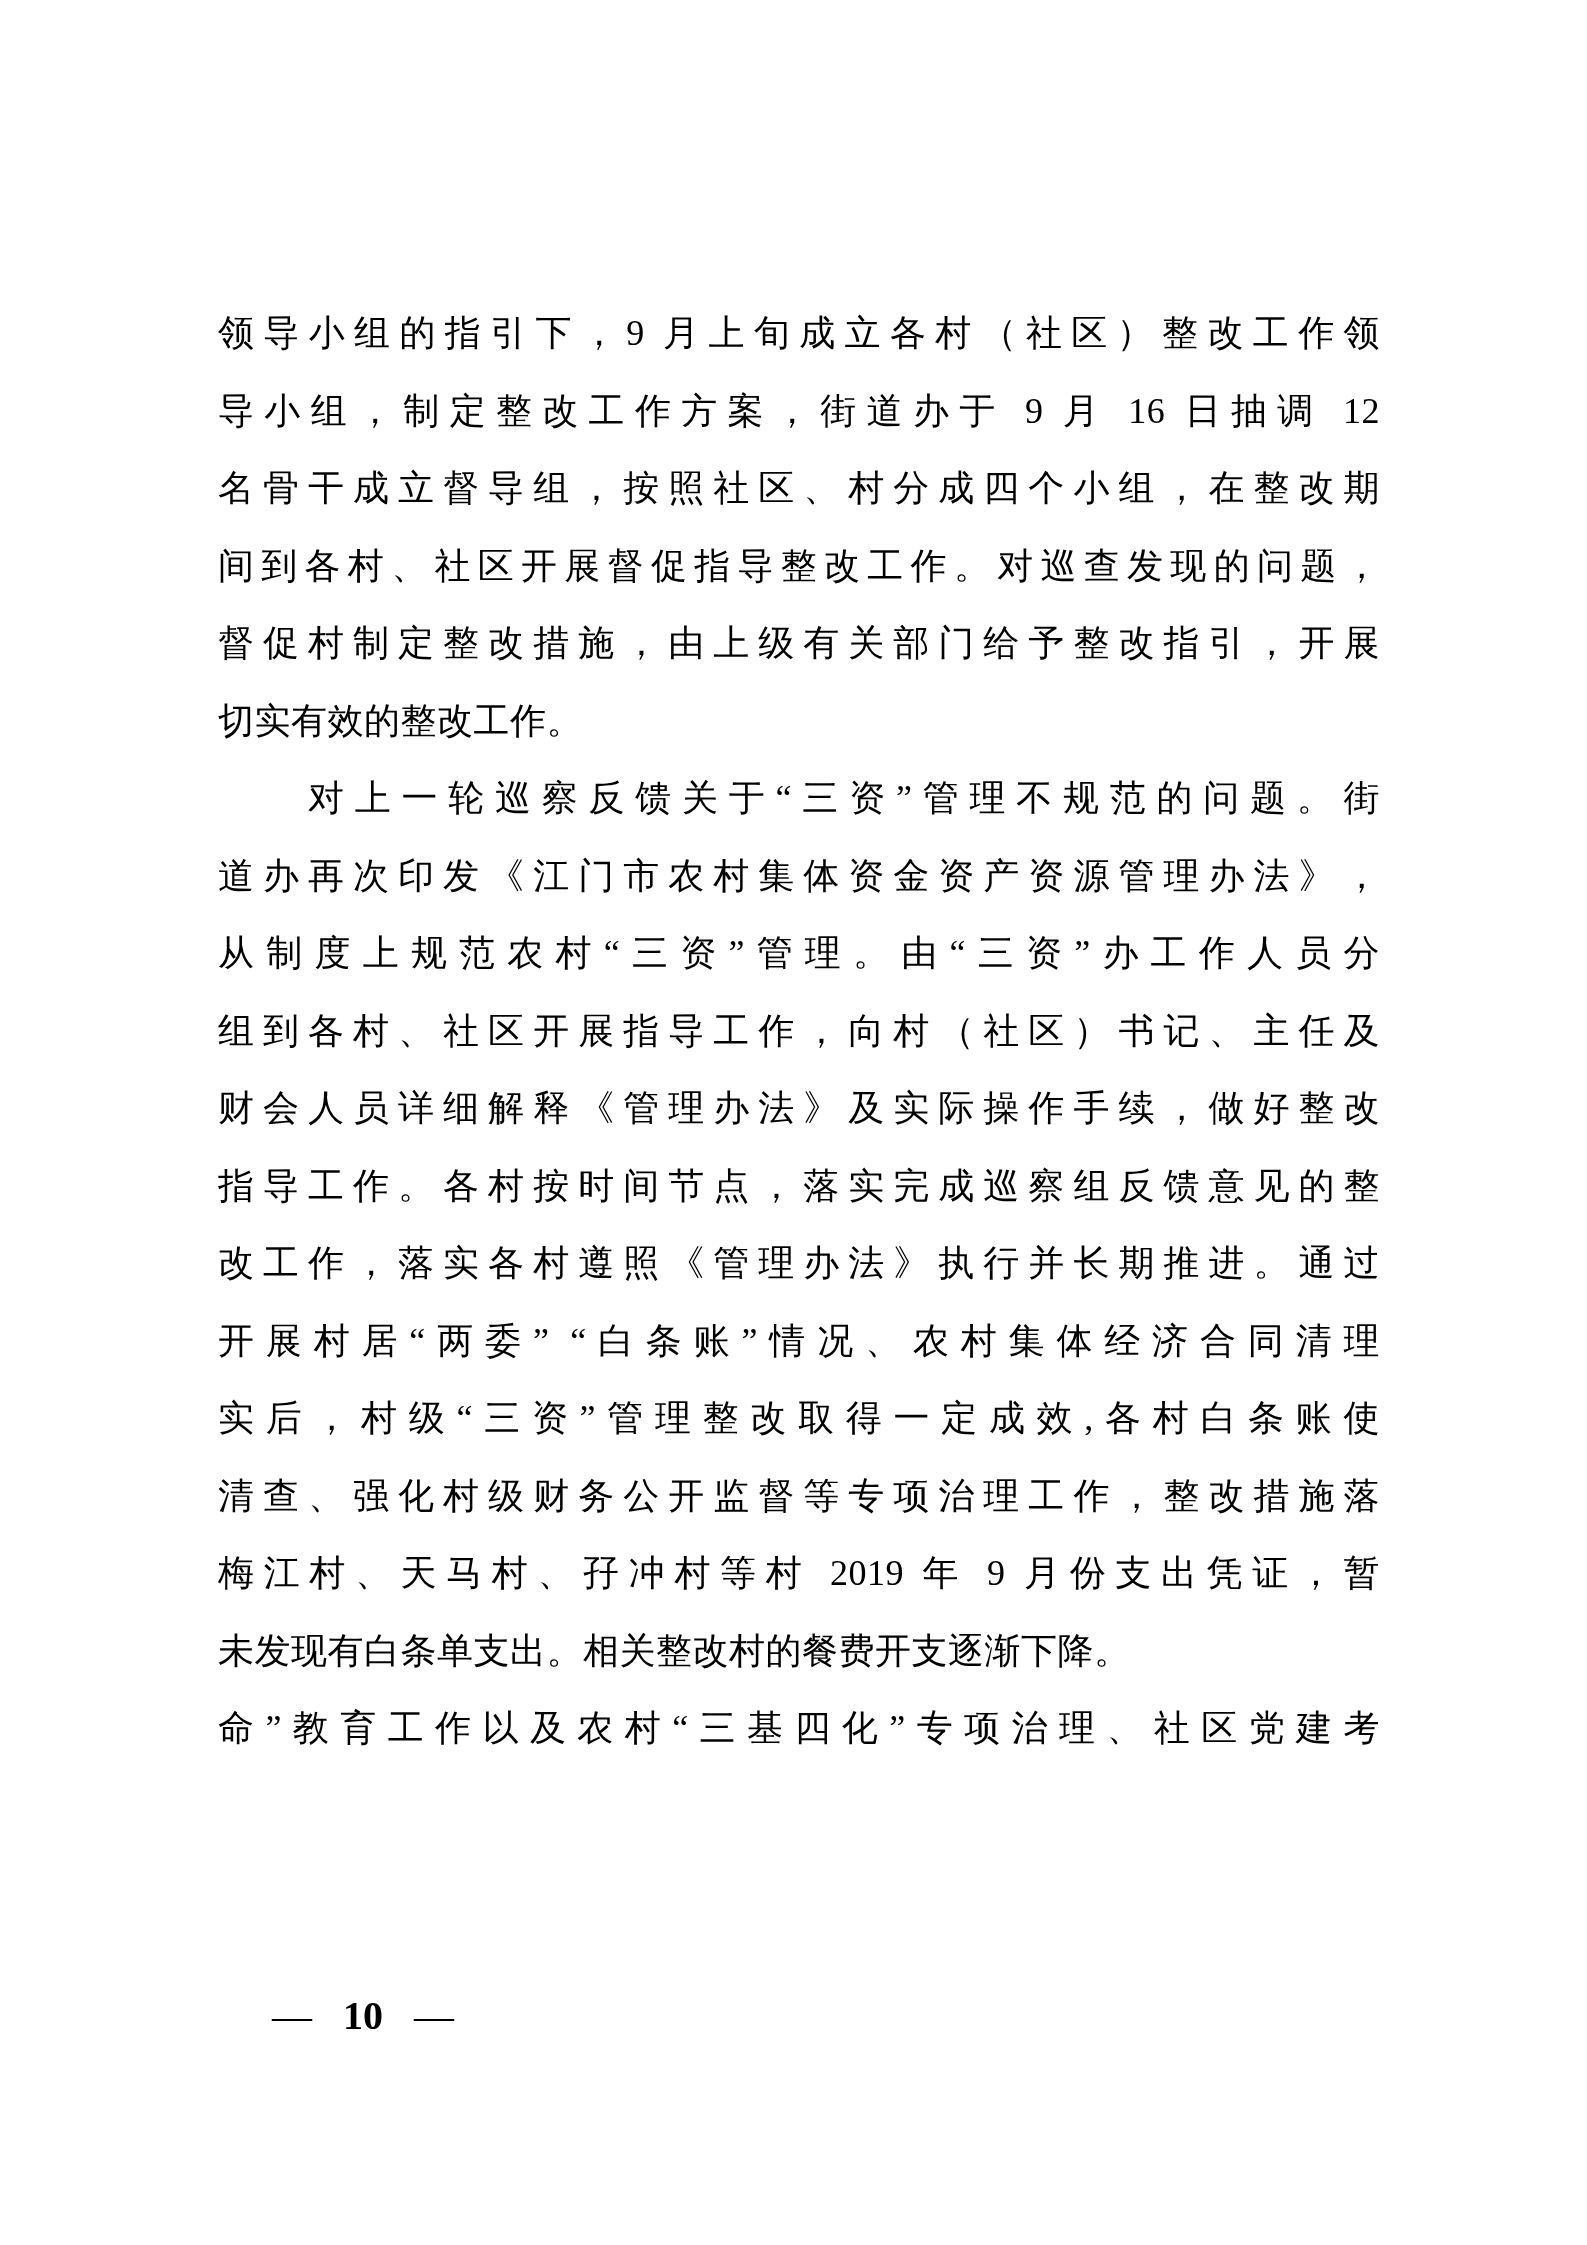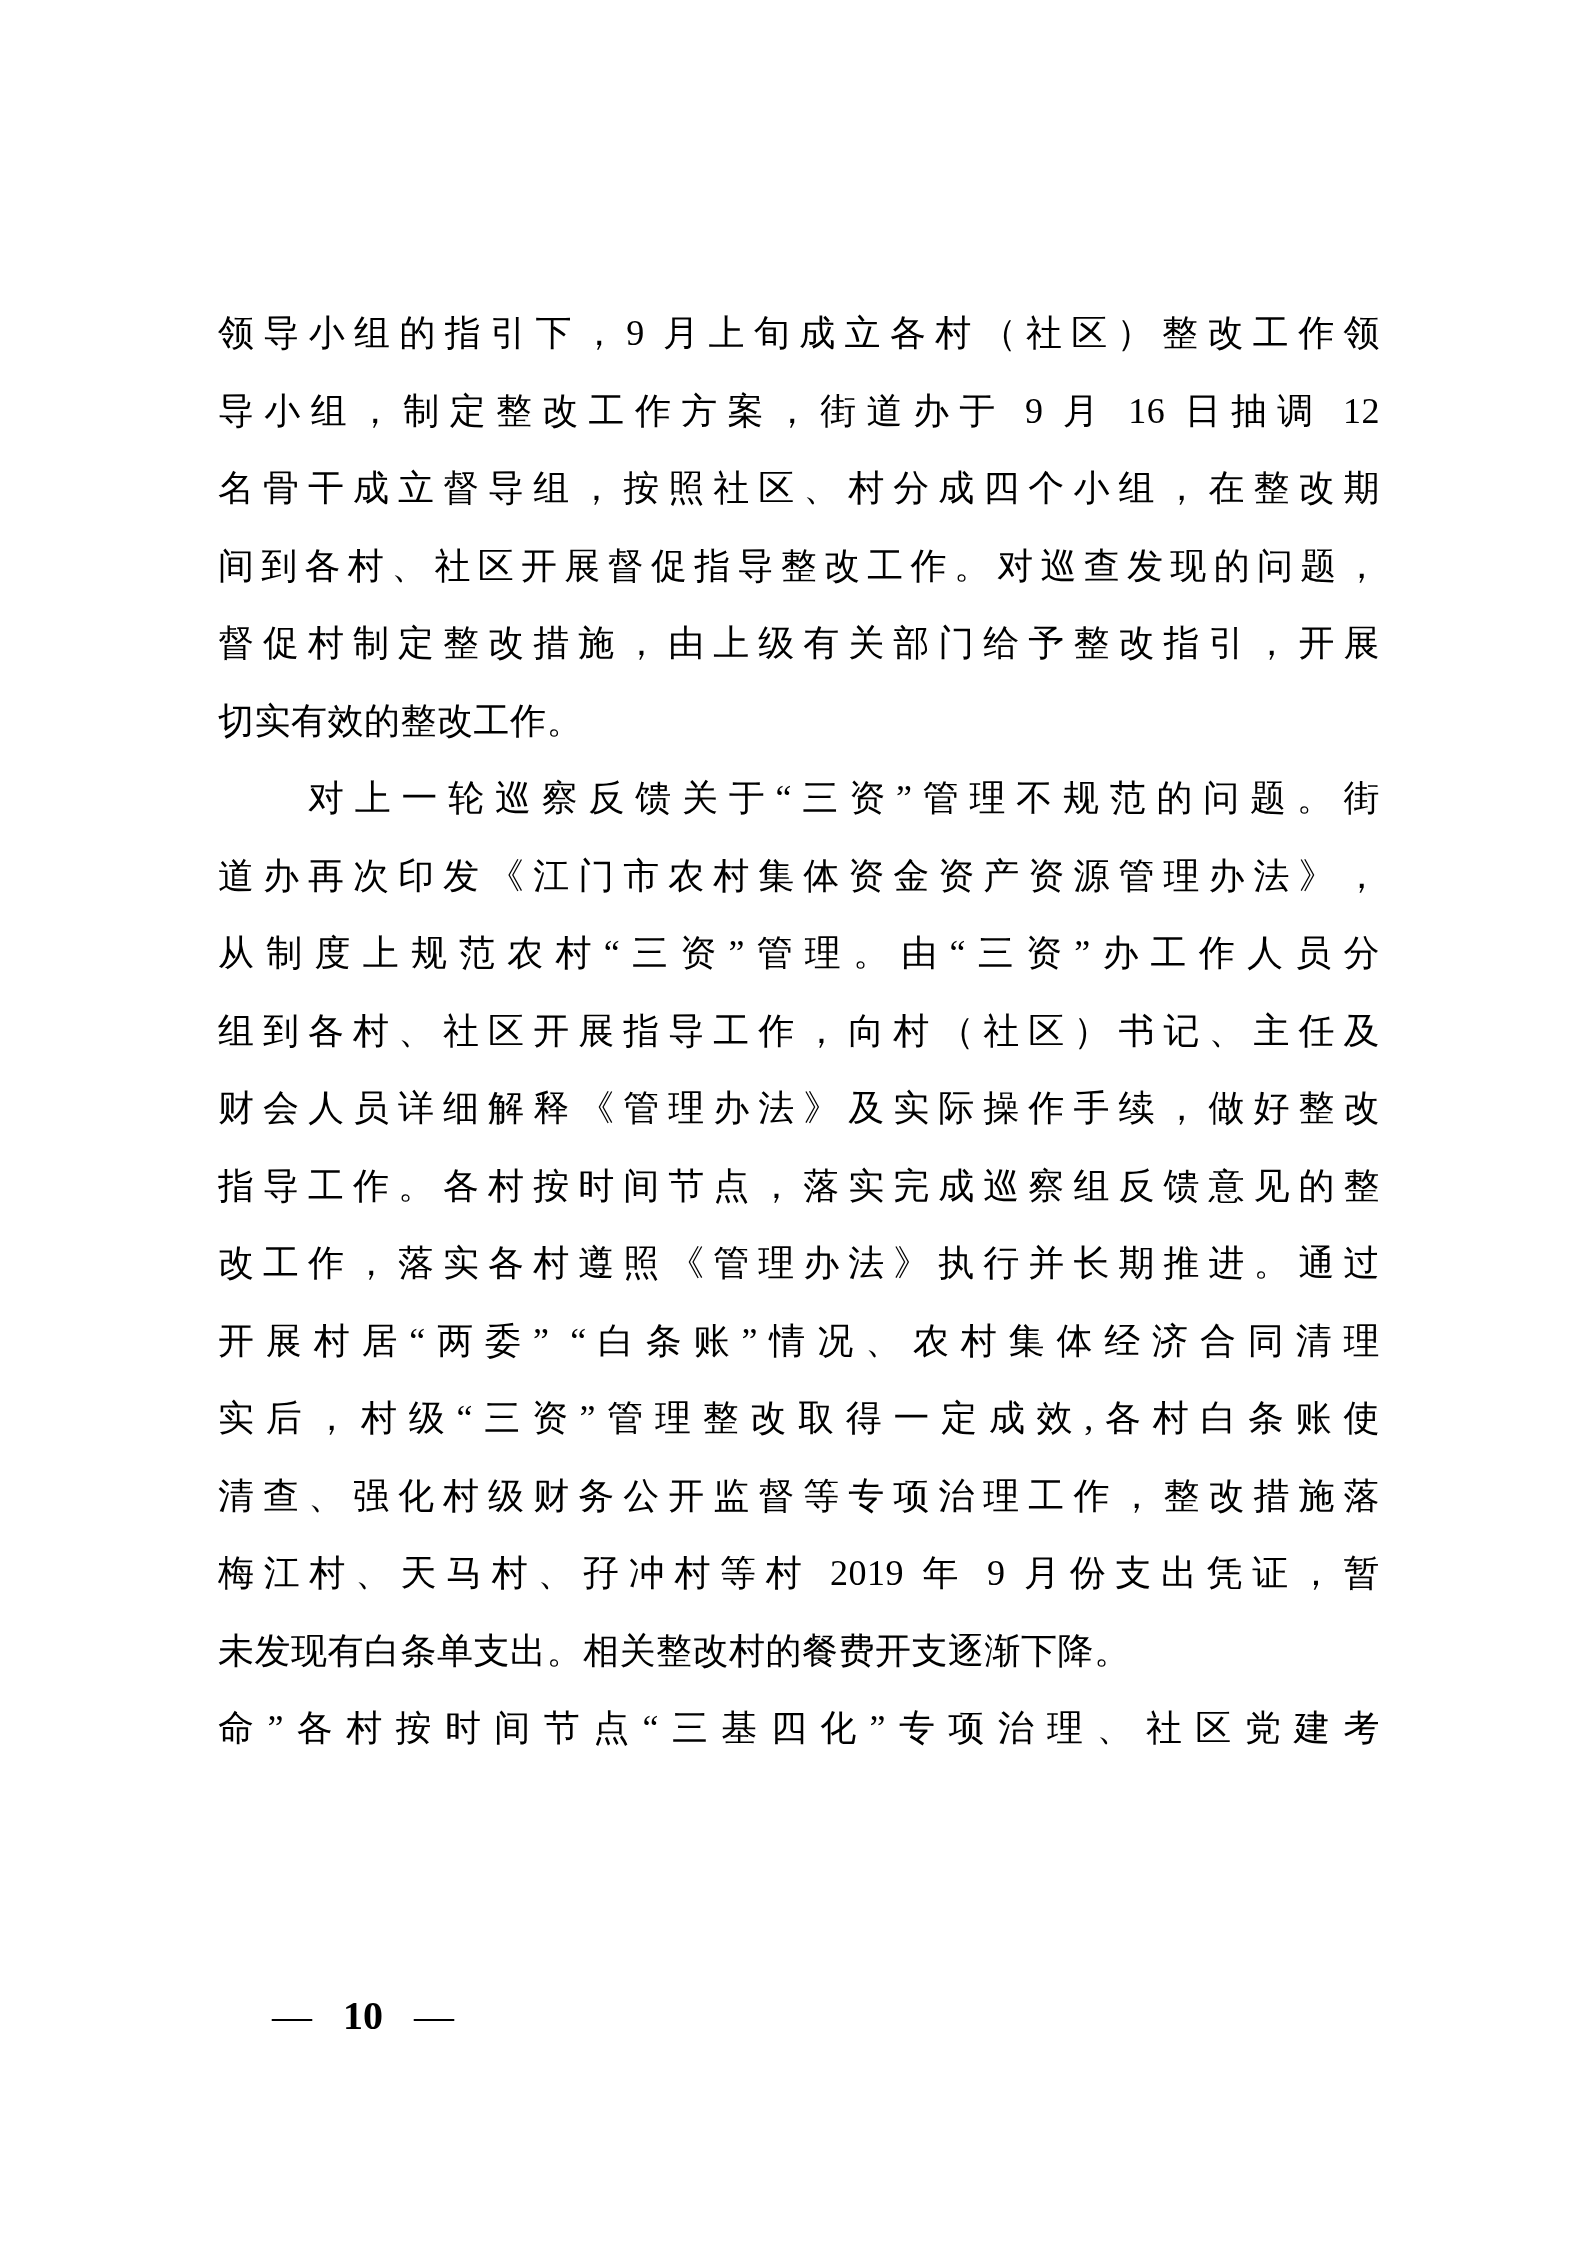--- a/index.html
+++ b/index.html
@@ -71,19 +71,19 @@
     <div class="line">从制度上规范农村“三资”管理。由“三资”办工作人员分</div>
     <div class="line">组到各村、社区开展指导工作，向村（社区）书记、主任及</div>
     <div class="line">财会人员详细解释《管理办法》及实际操作手续，做好整改</div>
     <div class="line">指导工作。各村按时间节点，落实完成巡察组反馈意见的整</div>
     <div class="line">改工作，落实各村遵照《管理办法》执行并长期推进。通过</div>
     <div class="line">开展村居“两委” “白条账”情况、农村集体经济合同清理</div>
     <div class="line">实后，村级“三资”管理整改取得一定成效,各村白条账使</div>
     <div class="line">清查、强化村级财务公开监督等专项治理工作，整改措施落</div>
     <div class="line">梅江村、天马村、孖冲村等村 2019 年 9 月份支出凭证，暂</div>
     <div class="line short">未发现有白条单支出。相关整改村的餐费开支逐渐下降。</div>
-    <div class="line">命”各村按时间节点“三基四化”专项治理、社区党建考</div>
+    <div class="line">命”教育工作以及农村“三基四化”专项治理、社区党建考</div>
   </div>
 
   <div class="footer">
     <span class="dash">—</span><span class="page-num">10</span><span class="dash">—</span>
   </div>
 </div>
 
 </body></html>

